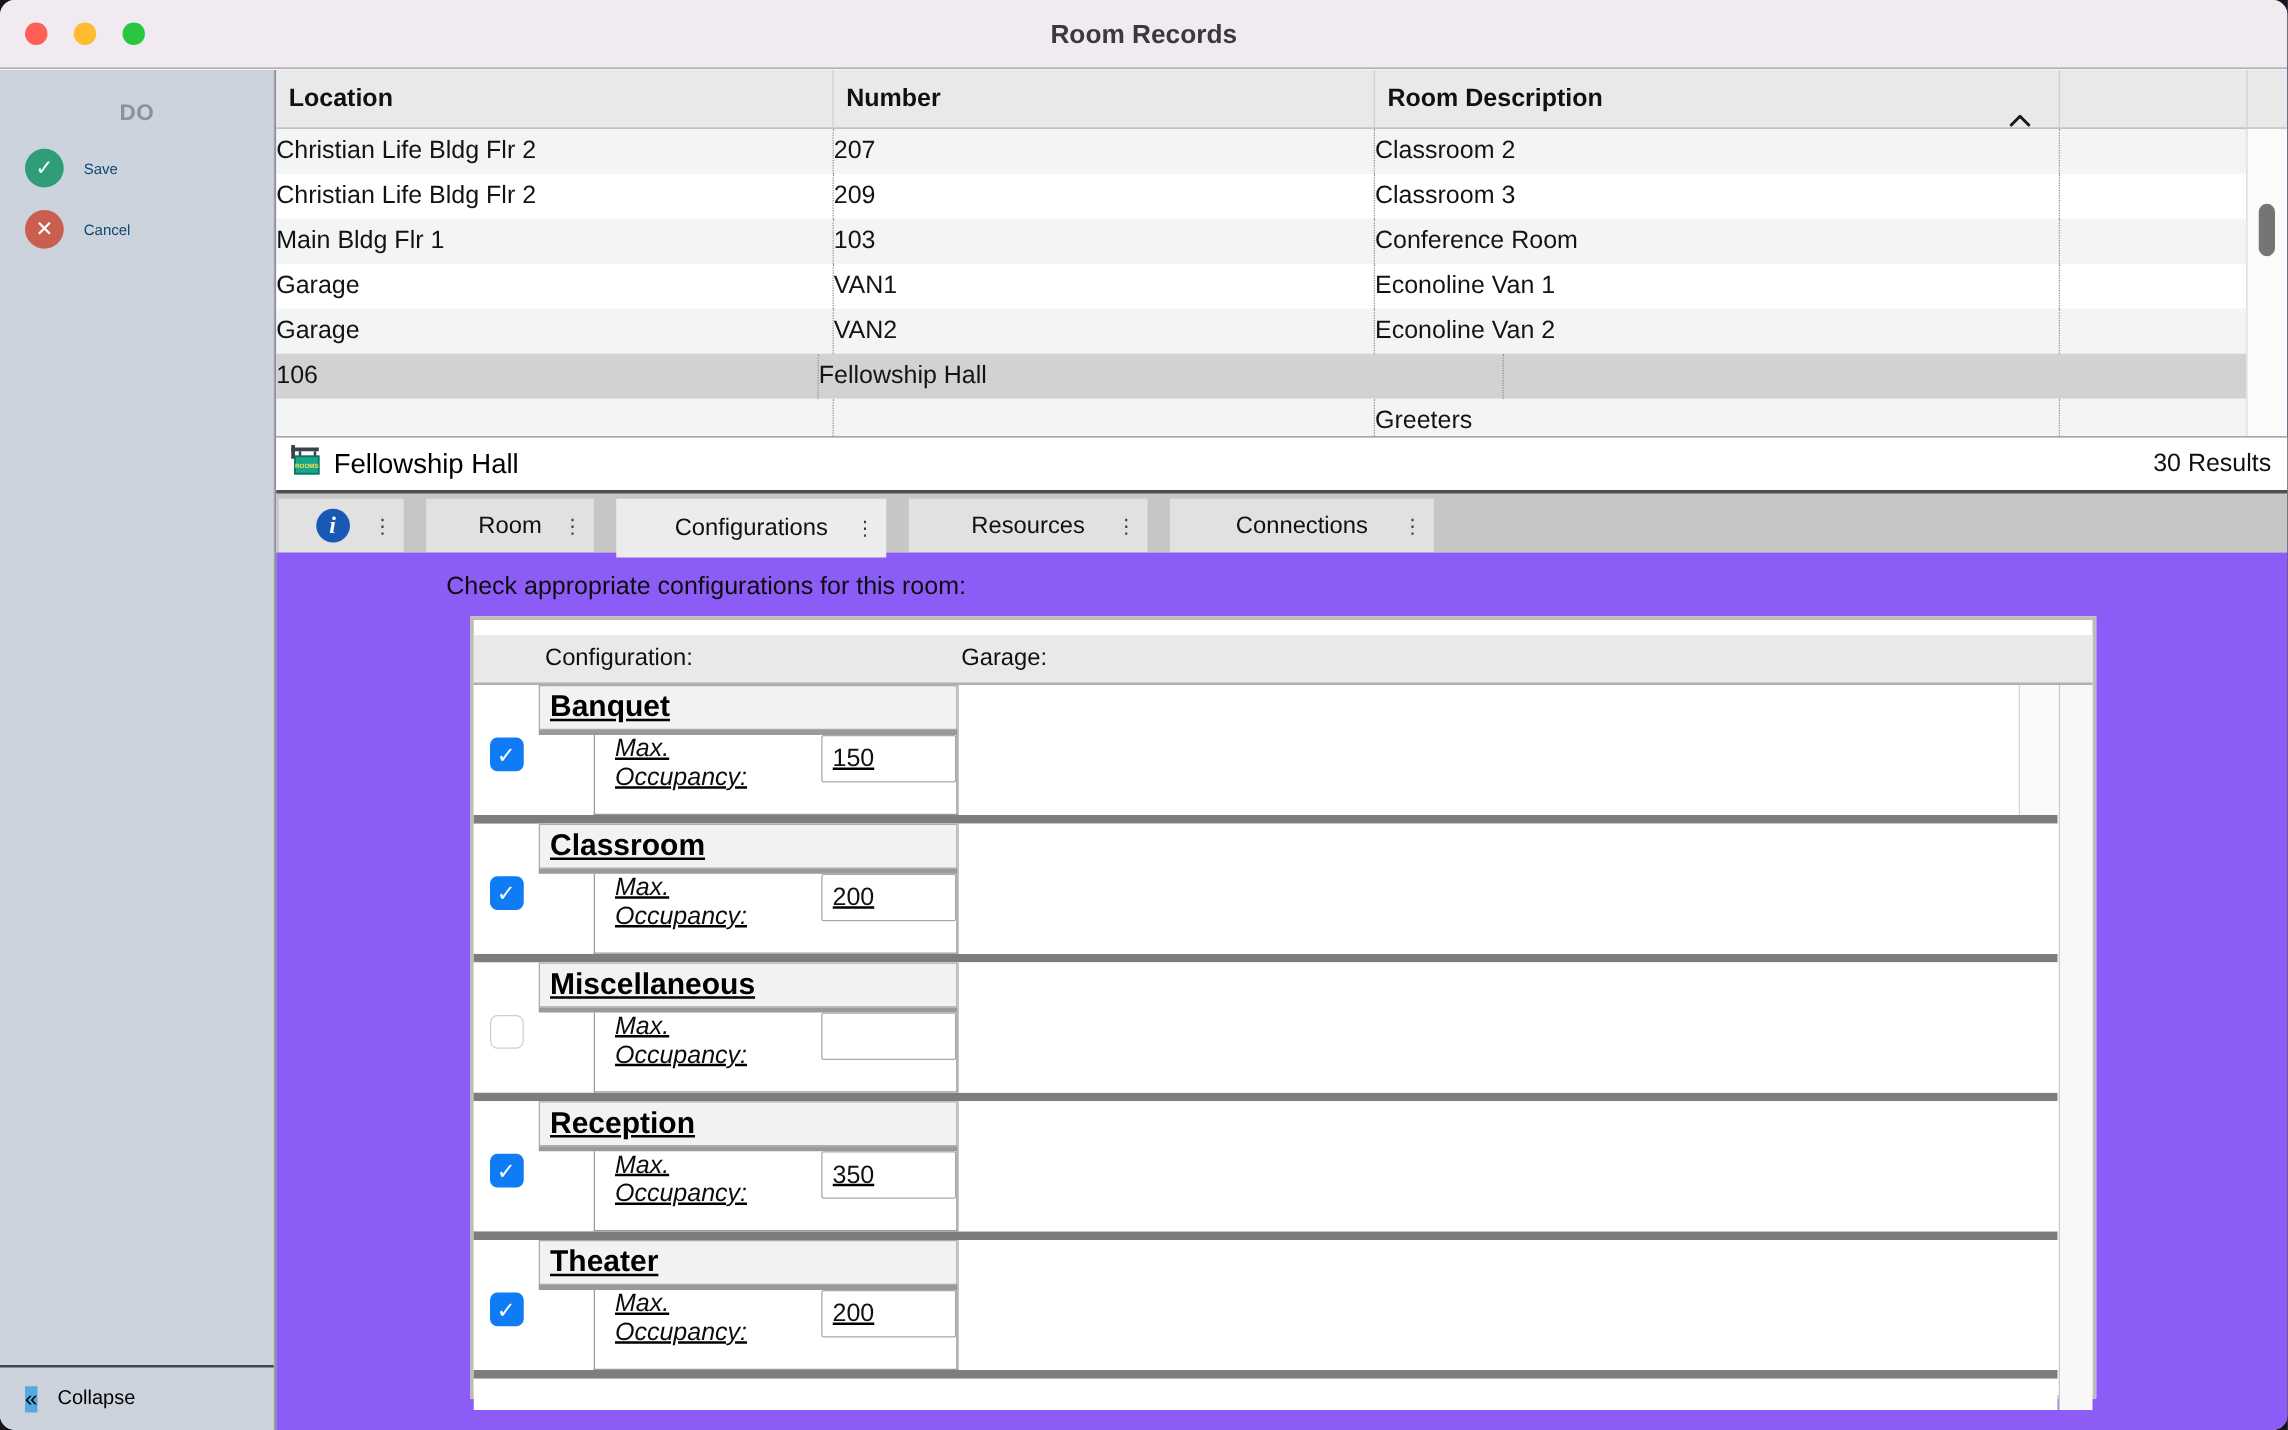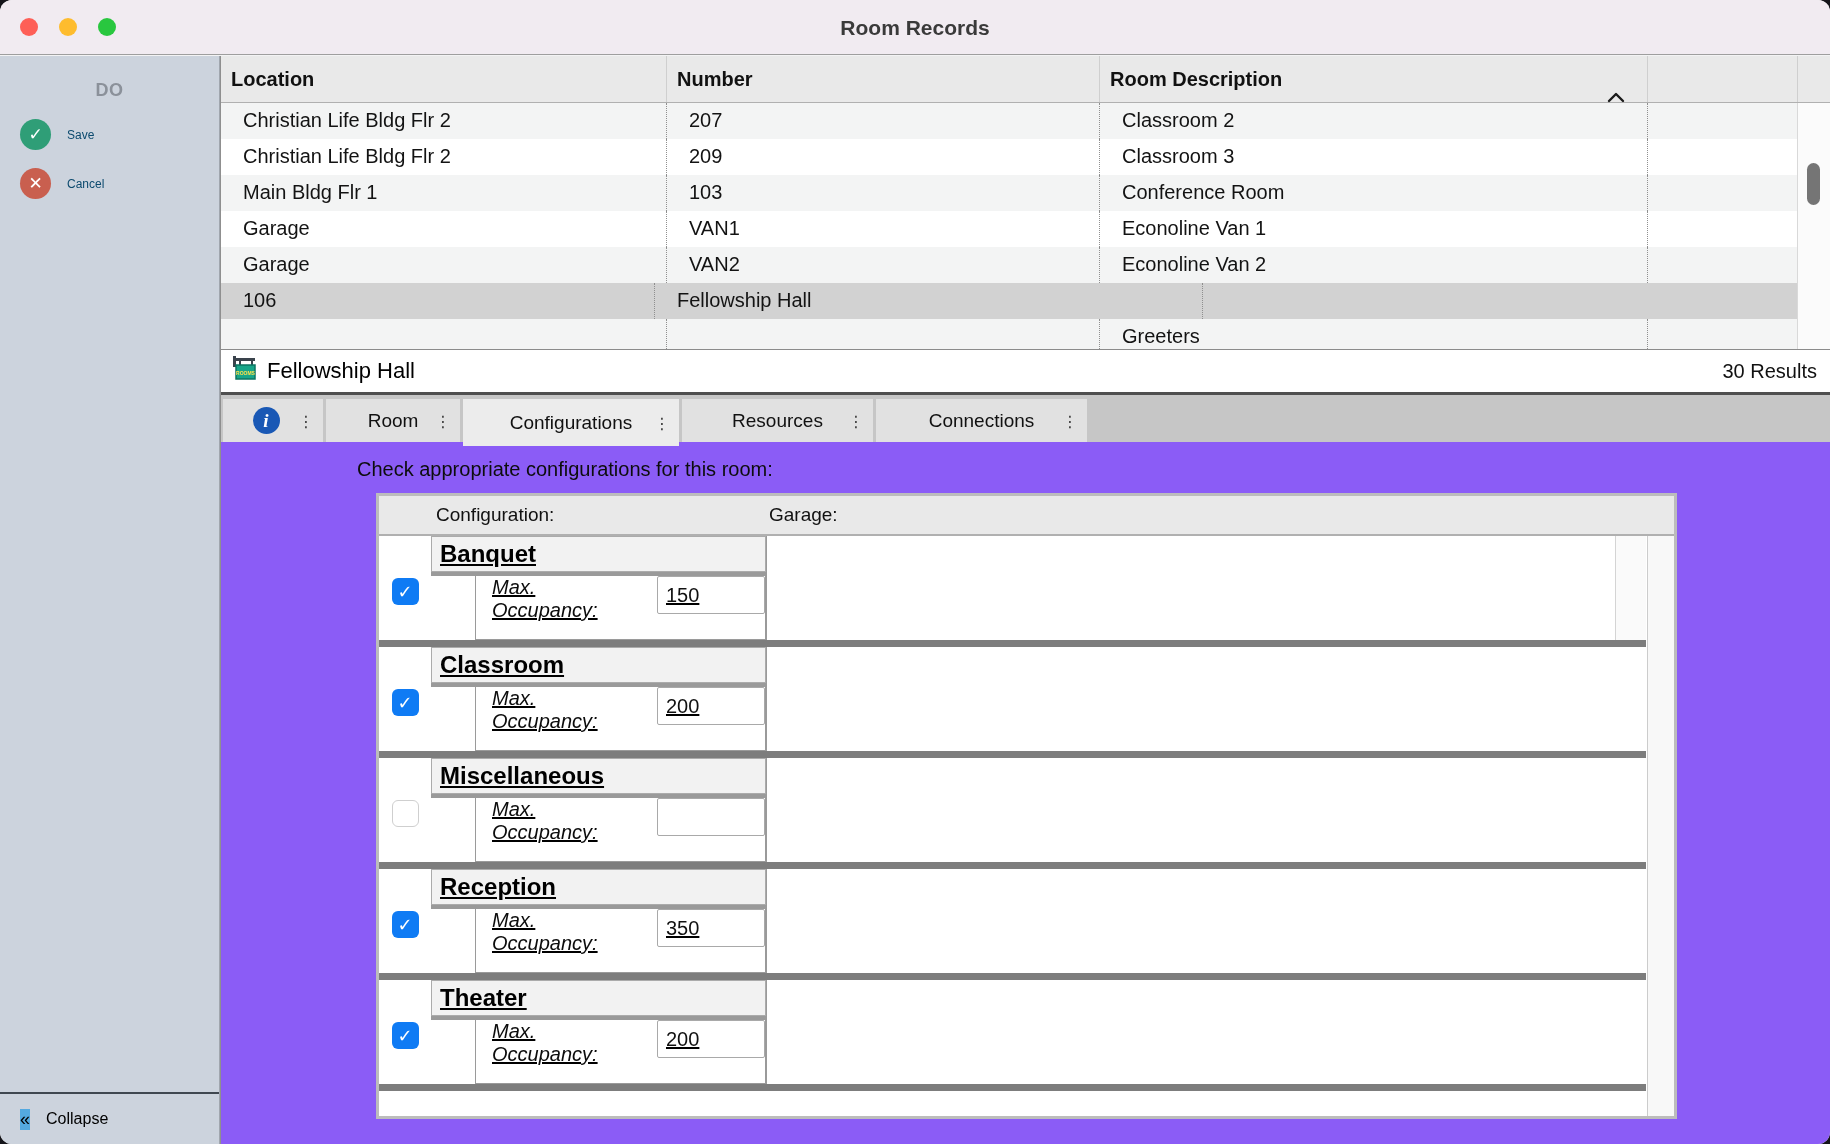--- a/index.html
+++ b/index.html
@@ -28,48 +28,48 @@
   .rhead .hcell{box-sizing:border-box;padding-left:10px;font-size:20px;font-weight:bold;color:#111;line-height:46px;position:relative;}
   .rhead .hcell + .hcell{border-left:1px solid #cfcfcf;}
   .h-loc{width:445px;}.h-num{width:433px;}.h-desc{width:548px;}.h-blank{width:150px;}.h-scroll{flex:1;}
   .sort-chevron{position:absolute;right:22px;top:17px;}
   .rbody{position:absolute;left:0;top:47px;width:1576px;height:246px;overflow:hidden;}
   .rrow{display:flex;height:36px;cursor:pointer;}
   .rrow:nth-child(odd){background:#f3f4f4;}
   .rrow:nth-child(even){background:#ffffff;}
   .rrow.selected{background:#d2d2d2;}
   .rrow.partial{height:30px;}
-  .rrow .cell{box-sizing:border-box;padding-left:22px;font-size:20px;color:#131313;line-height:35px;white-space:nowrap;overflow:hidden;}
+  .rrow .cell{box-sizing:border-box;padding-left:0;font-size:20px;color:#131313;line-height:35px;white-space:nowrap;overflow:hidden;}
   .rrow .cell + .cell{border-left:1px dotted #8f8f8f;}
   .c-loc{width:445px;}.c-num{width:433px;}.c-desc{width:548px;}.c-blank{flex:1;}
   .vscroll{position:absolute;left:1576px;top:47px;width:33px;height:246px;background:#fbfbfb;border-left:1px solid #d9d9d9;box-sizing:border-box;}
   .vthumb{position:absolute;left:9px;top:60px;width:13px;height:42px;background:#757575;border-radius:7px;}
   
   .results-bar{position:absolute;left:0;top:293px;width:1610px;height:46px;background:#ffffff;border-top:1px solid #8b8b8b;border-bottom:3px solid #4f4f4f;box-sizing:border-box;display:flex;align-items:center;}
   .room-sign{margin-left:10px;}
   .record-label{margin-left:8px;font-size:22px;color:#000;}
   .results-count{margin-left:auto;margin-right:14px;font-size:20px;color:#111;}
   
   .tab-bar{position:absolute;left:0;top:339px;width:1610px;height:47px;background:#c6c6c6;display:flex;align-items:flex-start;}
   .tab{position:relative;margin-top:4px;height:43px;background:#e1e1e1;display:flex;align-items:center;justify-content:center;font-size:19px;color:#111;cursor:pointer;box-sizing:border-box;}
-  .tab + .tab{margin-left:3px;}
+  .tab + .tab{margin-left:18px;}
   .tab .grip{position:absolute;right:9px;top:50%;transform:translateY(-50%);font-size:16px;color:#3c3c3c;}
   .tab.selected{background:#ececec;height:47px;z-index:3;}
   .tab-info{width:100px;margin-left:2px;}
   .tab-room{width:134px;}
   .tab-config{width:216px;}
   .tab-resources{width:191px;}
   .tab-connections{width:211px;}
   .info-circ{width:27px;height:27px;border-radius:50%;background:#1958b5;color:#fff;display:flex;align-items:center;justify-content:center;font-family:"Liberation Serif","DejaVu Serif",serif;font-weight:bold;font-style:italic;font-size:19px;margin-right:14px;}
   
   .content{position:absolute;left:0;top:386px;width:1610px;bottom:0;background:#8b5cf6;}
   .instruction{position:absolute;left:136px;top:16px;font-size:20px;color:#0d0d0d;}
   
   .cfg-table{position:absolute;left:155px;top:51px;width:1301px;height:626px;border:3px solid #bcbcbc;box-sizing:border-box;background:#ffffff;}
-  .cfg-header{height:38px;background:#e9e9e9;border-bottom:2px solid #b0b0b0;position:relative;}
+  .cfg-header{height:38px;background:#e9e9e9;border-bottom:2px solid #b0b0b0;position:relative;margin-top:12px;}
   .cfg-header .chl{position:absolute;top:0;line-height:38px;font-size:19px;color:#111;}
   .chl.config{left:57px;}
   .chl.notes{left:390px;}
   .cfg-body{position:relative;height:580px;}
   .cfg-gutter{position:absolute;right:0;top:0;bottom:0;width:27px;background:#f8f8f8;border-left:1px solid #cccccc;box-sizing:border-box;z-index:2;}
   .cfg-block{display:flex;height:104px;margin-right:28px;background:#fff;position:relative;}
   .cfg-sep{height:7px;background:#7d7d7d;margin-right:28px;}
   .check-col{width:52px;display:flex;justify-content:center;}
   .mac-checkbox{margin-top:42px;width:27px;height:27px;border-radius:6px;background:#fff;border:1.5px solid #cfcfcf;box-sizing:border-box;display:flex;align-items:center;justify-content:center;cursor:pointer;}
   .mac-checkbox .tick{display:none;color:#fff;font-size:18px;font-weight:bold;line-height:1;}

